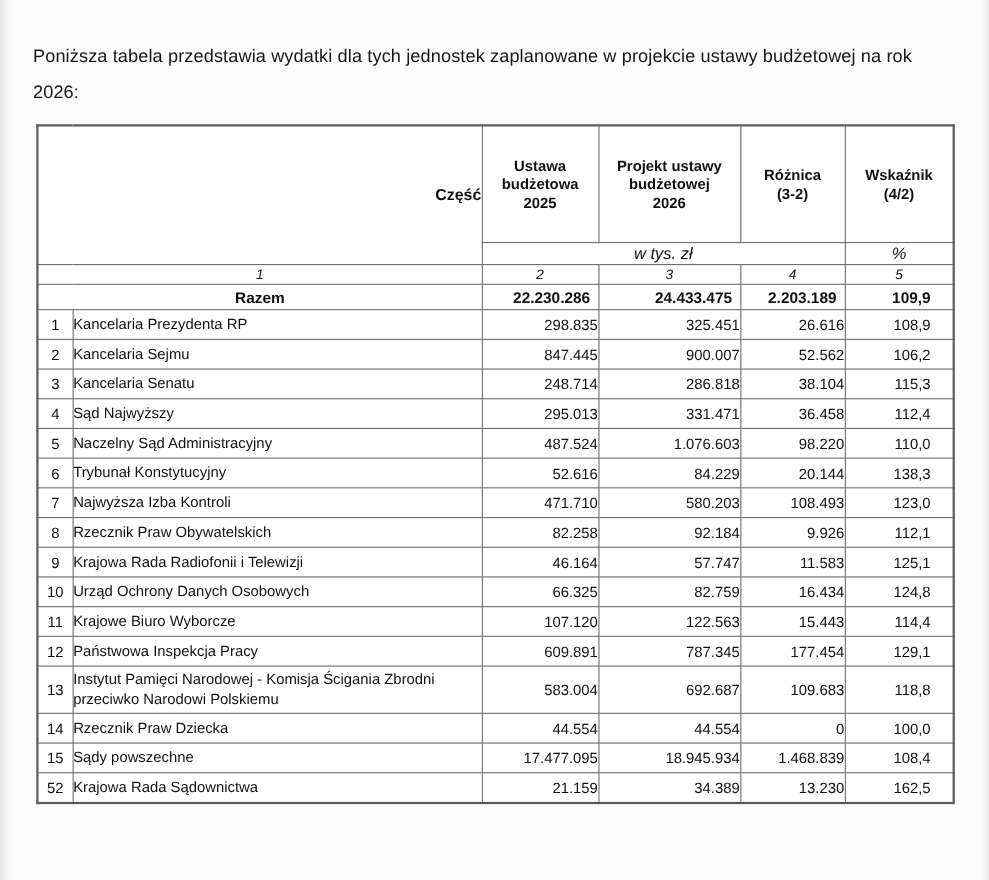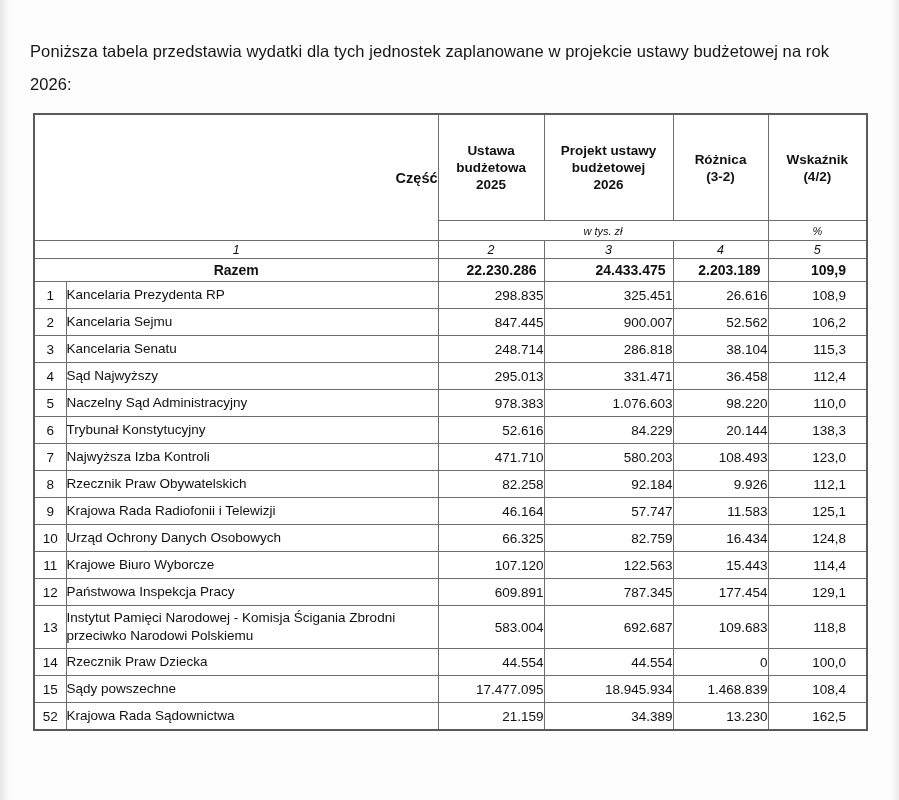--- a/index.html
+++ b/index.html
@@ -101,21 +101,21 @@
     font-weight: bold;
     font-size: 13.5px;
     line-height: 17px;
     padding: 4px 3px;
   }
 
   .unit-row td {
     height: 19px;
     text-align: center;
     font-style: italic;
-    font-size: 11px;
+    font-size: 15px;
     padding: 0 2px;
   }
 
   .numrow td {
     height: 17px;
     text-align: center;
     font-style: italic;
     font-size: 12.5px;
   }
 
@@ -246,21 +246,21 @@
             <td class="cell-nr">4</td>
             <td class="cell-name">Sąd Najwyższy</td>
             <td class="cell-num">295.013</td>
             <td class="cell-num">331.471</td>
             <td class="cell-num">36.458</td>
             <td class="cell-num wide-pad">112,4</td>
           </tr>
           <tr class="data-row">
             <td class="cell-nr">5</td>
             <td class="cell-name">Naczelny Sąd Administracyjny</td>
-            <td class="cell-num">978.383</td>
+            <td class="cell-num">487.524</td>
             <td class="cell-num">1.076.603</td>
             <td class="cell-num">98.220</td>
             <td class="cell-num wide-pad">110,0</td>
           </tr>
           <tr class="data-row">
             <td class="cell-nr">6</td>
             <td class="cell-name">Trybunał Konstytucyjny</td>
             <td class="cell-num">52.616</td>
             <td class="cell-num">84.229</td>
             <td class="cell-num">20.144</td>

